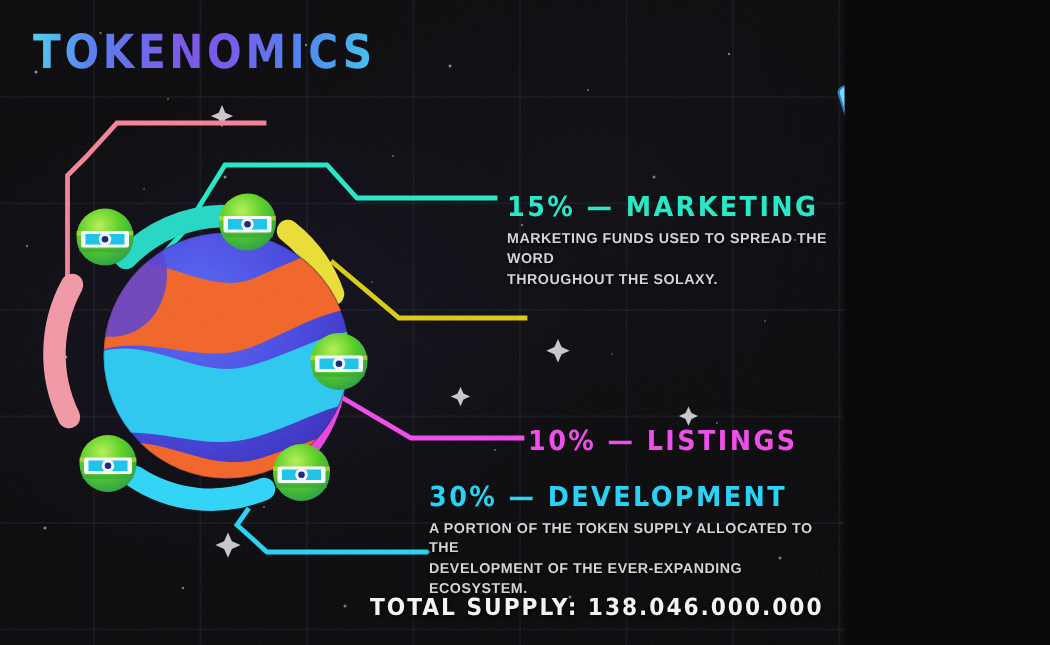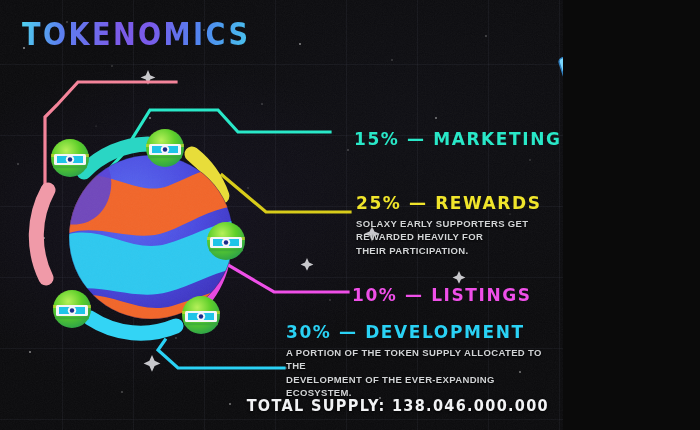--- a/index.html
+++ b/index.html
@@ -69,21 +69,21 @@
     font-size:9.5px; font-weight:bold;
     letter-spacing:.35px;
     line-height:1.42;
     color:#d2d4d6;
     text-transform:uppercase;
     white-space:pre-line;
     text-shadow:0 1px 2px rgba(0,0,0,.8);
   }
 
   #s-treasury   { left:180px; top:60px; }
-  #s-marketing  { left:338px; top:130px;margin-left:16px; }
+  #s-marketing  { left:338px; top:130px; }
   #s-rewards    { left:356px; top:194px; }
   #s-listings   { left:352px; top:261px;margin-top:25px; }
   #s-development{ left:286px; top:323px; }
 
   
   #total {
     position:absolute; right:14px; bottom:16px;
     font-family:"DejaVu Sans", sans-serif;
     font-size:14.5px; font-weight:bold;
     letter-spacing:1.3px;
@@ -327,27 +327,24 @@
       <rect x="22" y="86" width="48" height="5" fill="#f0703a"></rect>
       <path d="M30 77 h22 M30 82 h22" stroke="#c07fd8" stroke-width="1.4"></path>
       <circle cx="60" cy="79" r="1.8" fill="#2a2040"></circle>
         <circle cx="60" cy="88" r="1.8" fill="#2a2040"></circle>
     </g>
   </svg>
 
 
   <div class="sect" id="s-marketing">
     <h2 style="color:#29e8c8">15% — MARKETING</h2>
+    <p>MARKETING FUNDS USED TO SPREAD THE WORD
+THROUGHOUT THE SOLAXY.</p>
   </div>
 
-  <div class="sect" id="s-rewards">
-    <h2 style="color:#f0e52b">25% — REWARDS</h2>
-    <p>SOLAXY EARLY SUPPORTERS GET REWARDED HEAVILY FOR
-THEIR PARTICIPATION.</p>
-  </div>
 
   <div class="sect" id="s-listings">
     <h2 style="color:#ef4fe8">10% — LISTINGS</h2>
   </div>
 
   <div class="sect" id="s-development">
     <h2 style="color:#2ad2f5">30% — DEVELOPMENT</h2>
     <p>A PORTION OF THE TOKEN SUPPLY ALLOCATED TO THE
 DEVELOPMENT OF THE EVER-EXPANDING ECOSYSTEM.</p>
   </div>

